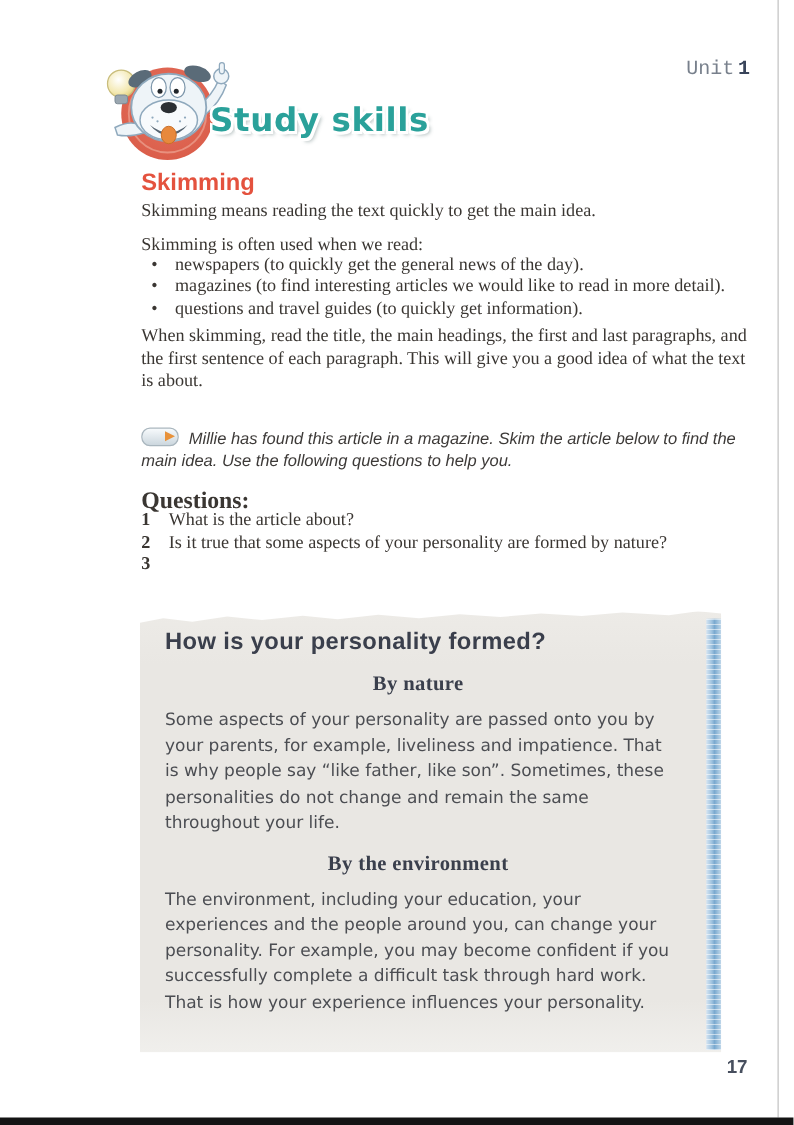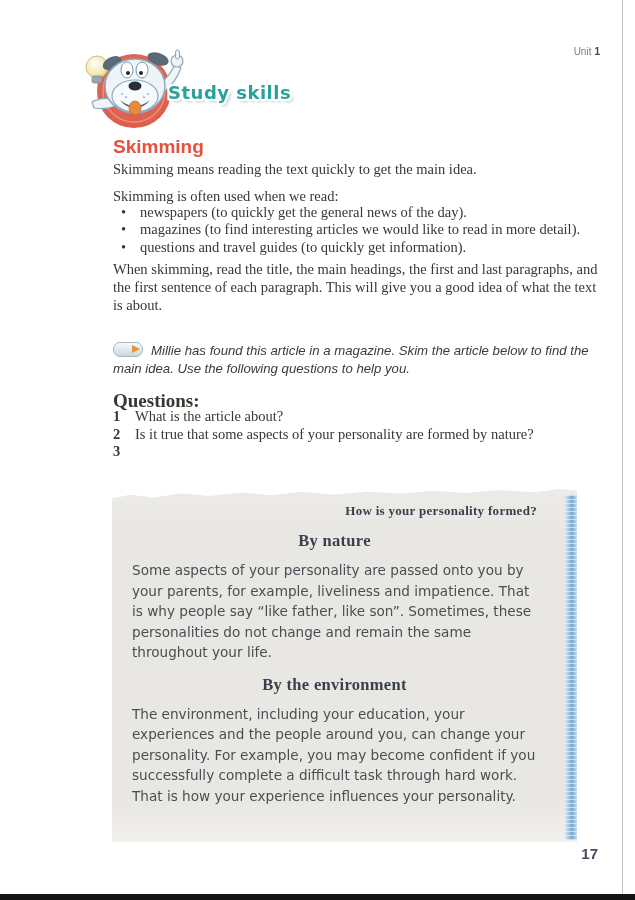--- a/index.html
+++ b/index.html
@@ -2,27 +2,27 @@
 <html><head>
 <meta charset="utf-8">
 <style>
   html,body{margin:0;padding:0;background:#ffffff;}
   .page{position:relative;width:635px;height:900px;background:#ffffff;overflow:hidden;
         font-family:"Liberation Serif",serif;color:#3a3632;}
   .edge-line{position:absolute;left:622px;top:0;width:1px;height:894px;background:#c4c4c4;}
   .bottom-bar{position:absolute;left:0;bottom:0;width:635px;height:6px;background:#141414;}
 
   .unit{position:absolute;top:46px;left:0;width:600px;text-align:right;
-        font-family:Liberation Sans, sans-serif;font-size:10px;color:#78808c;}
+        font-family:Liberation Mono, monospace;font-size:16px;color:#78808c;}
   .unit b{color:#39445a;font-weight:700;margin-left:3px;}
 
   .logo{position:absolute;top:44px;left:82px;width:320px;height:86px;}
   .logo svg{position:absolute;left:0;top:0;}
   .logo-text{position:absolute;left:86px;top:38px;font-family:"DejaVu Sans",sans-serif;
-        font-weight:700;font-size:18px;letter-spacing:.5px;color:#2aa19a;
+        font-weight:700;font-size:26px;letter-spacing:.5px;color:#2aa19a;
         text-shadow:-2px -2px 0 #fff,2px -2px 0 #fff,-2px 2px 0 #fff,2px 2px 0 #fff,
                     -2px 0 0 #fff,2px 0 0 #fff,0 -2px 0 #fff,0 2px 0 #fff,3px 3px 3px rgba(60,90,90,.35);}
 
   .skim-h{position:absolute;top:136px;left:113px;margin:0;
         font-family:"Liberation Sans",sans-serif;font-weight:700;font-size:19px;color:#e4523e;}
 
   .body-text{position:absolute;left:113px;width:487px;font-size:14.5px;line-height:17.5px;margin:0;}
   .p1{top:161px;}
   .p2{top:188px;}
   .bullets{position:absolute;left:113px;top:204px;width:490px;font-size:14.5px;line-height:17.4px;}
@@ -48,22 +48,22 @@
         background:linear-gradient(#edebe7,#e9e7e3 12%,#e9e7e3 88%,#f0efec);
         padding:14px 40px 10px 20px;
         clip-path:polygon(0% 2.6%,4% 1.6%,9% 2.4%,15% 1.2%,21% 2.0%,28% 1.0%,34% 1.8%,41% 0.8%,
                   48% 1.6%,55% 0.7%,62% 1.3%,69% 0.5%,76% 1.1%,83% 0.3%,91% 0.9%,96% 0%,100% 0.5%,
                   100% 100%,0% 100%);
         box-shadow:2px 2px 4px rgba(0,0,0,.12);}
   .tape{position:absolute;top:6px;bottom:2px;right:0;width:12px;
         background:
           repeating-linear-gradient(to bottom,rgba(255,255,255,.55) 0 1px,rgba(255,255,255,0) 1px 4px),
           linear-gradient(to right,#d4e4f2,#9dc1de 38%,#7aa9cf 55%,#c0d8ea);}
-  .paper h3{margin:0;font-family:Liberation Serif, serif;font-weight:700;font-size:13px;
-        color:#3a3f4c;letter-spacing:.3px;text-align:right;}
+  .paper h3{margin:0;font-family:Liberation Sans, sans-serif;font-weight:700;font-size:19px;
+        color:#3a3f4c;letter-spacing:.3px;}
   .paper p{margin:9px 0 0 0;font-family:"DejaVu Sans",sans-serif;font-size:13.6px;
         line-height:20.5px;color:#4b4d52;}
   .paper h4{margin:12px 0 0 0;font-family:"Liberation Serif",serif;font-weight:700;font-size:16.5px;
         color:#3a3f4c;letter-spacing:.3px;text-align:center;}
 
   .pagenum{position:absolute;top:845px;left:520px;width:78px;text-align:right;
         font-family:"Liberation Sans",sans-serif;font-weight:700;font-size:15px;color:#474f5e;}
 </style>
 </head>
 <body>

